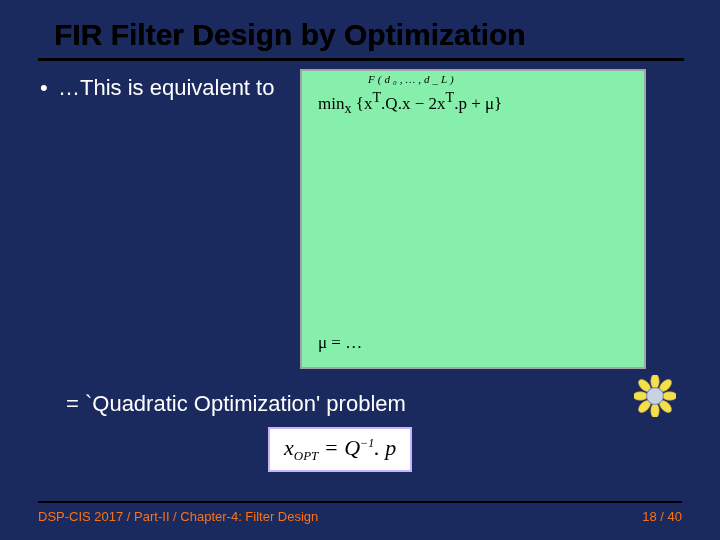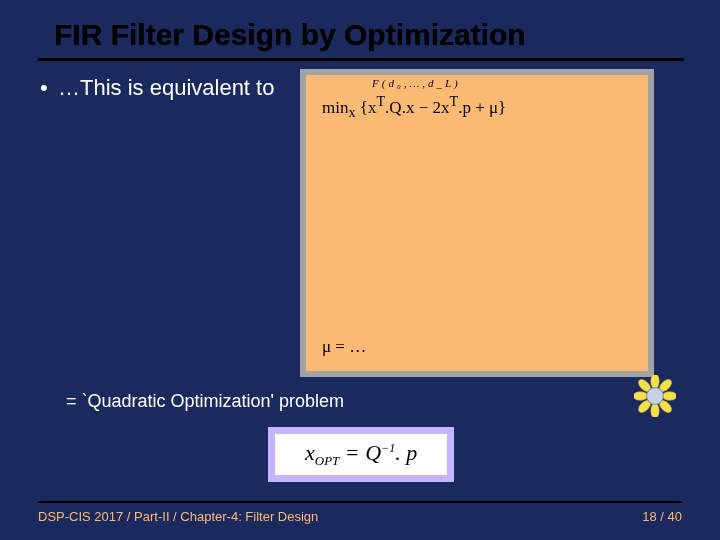--- a/index.html
+++ b/index.html
@@ -4,37 +4,37 @@
 <style>
   html,body{margin:0;padding:0;width:720px;height:540px;overflow:hidden;font-family:Arial,Helvetica,sans-serif}
   .slide{width:720px;height:540px;background:#1a2a5a;background:linear-gradient(180deg,#202b55 0%,#1b265a 100%);position:relative;box-sizing:border-box;padding:18px 38px 0 38px}
   .title{color:#000;background:#fff0;font-size:30px;font-weight:bold;font-family:Arial,sans-serif}
   .title-area{margin-left:16px;margin-bottom:6px}
   .hr{height:3px;background:#000;width:646px;margin-left:0;margin-top:4px}
   .content{position:relative;width:646px;margin-top:14px}
   .bullet-row{display:flex;align-items:flex-start;color:#fff;font-size:22px}
   .bullet-dot{width:18px;flex:none;padding-left:2px}
   .bullet-text{flex:none}
-  .math-box{position:absolute;left:262px;top:-6px;width:342px;height:296px;background:#fdba74;border:6px solid #a3a3a3}
+  .math-box{position:absolute;left:262px;top:-6px;width:342px;height:296px;background:#86efac;border:2px solid #a3a3a3}
   .math-box .overbrace{position:absolute;left:66px;top:2px;font-size:11px;color:#000;font-family:'Times New Roman',serif;font-style:italic;letter-spacing:3px}
   .math-box .line{position:absolute;color:#000;font-family:Liberation Serif, serif;font-size:17px;left:16px;right:24px}
   .math-box .l1{top:18px;white-space:nowrap}
   .math-box .l2{top:68px}
   .math-box .l3{top:120px}
   .math-box .l4{top:178px}
   .math-box .l5{top:228px}
   .math-box .l6{top:262px}
   .int{font-size:26px;display:inline-block;vertical-align:-6px}
   .sunflower{position:absolute;right:8px;top:300px;width:42px;height:42px}
   .sunflower svg{width:42px;height:42px}
-  .qp{color:#fff;font-size:18px;position:absolute;left:28px;top:316px}
-  .sol-box{position:absolute;left:230px;top:352px;background:#fff;border:7px solid #c4b5fd;padding:6px 30px;font-family:'Times New Roman',serif;font-size:22px;font-style:italic}
+  .qp{color:#fff;font-size:22px;position:absolute;left:28px;top:316px}
+  .sol-box{position:absolute;left:230px;top:352px;background:#fff;border:2px solid #c4b5fd;padding:6px 14px;font-family:'Times New Roman',serif;font-size:22px;font-style:italic}
   .footer{position:absolute;left:38px;right:38px;bottom:16px}
   .footer-hr{height:2px;background:#000;margin-bottom:6px}
-  .footer-row{display:flex;justify-content:space-between;color:#fdba74;font-size:13px;font-family:Arial}
+  .footer-row{display:flex;justify-content:space-between;color:#f97316;font-size:13px;font-family:Arial}
 </style>
 </head>
 <body>
 
 <div class="slide">
 
   <div class="title-area">
     <span class="title" style="color:#000;background:transparent">FIR Filter Design by Optimization</span>
   </div>
   <div class="hr"></div>

